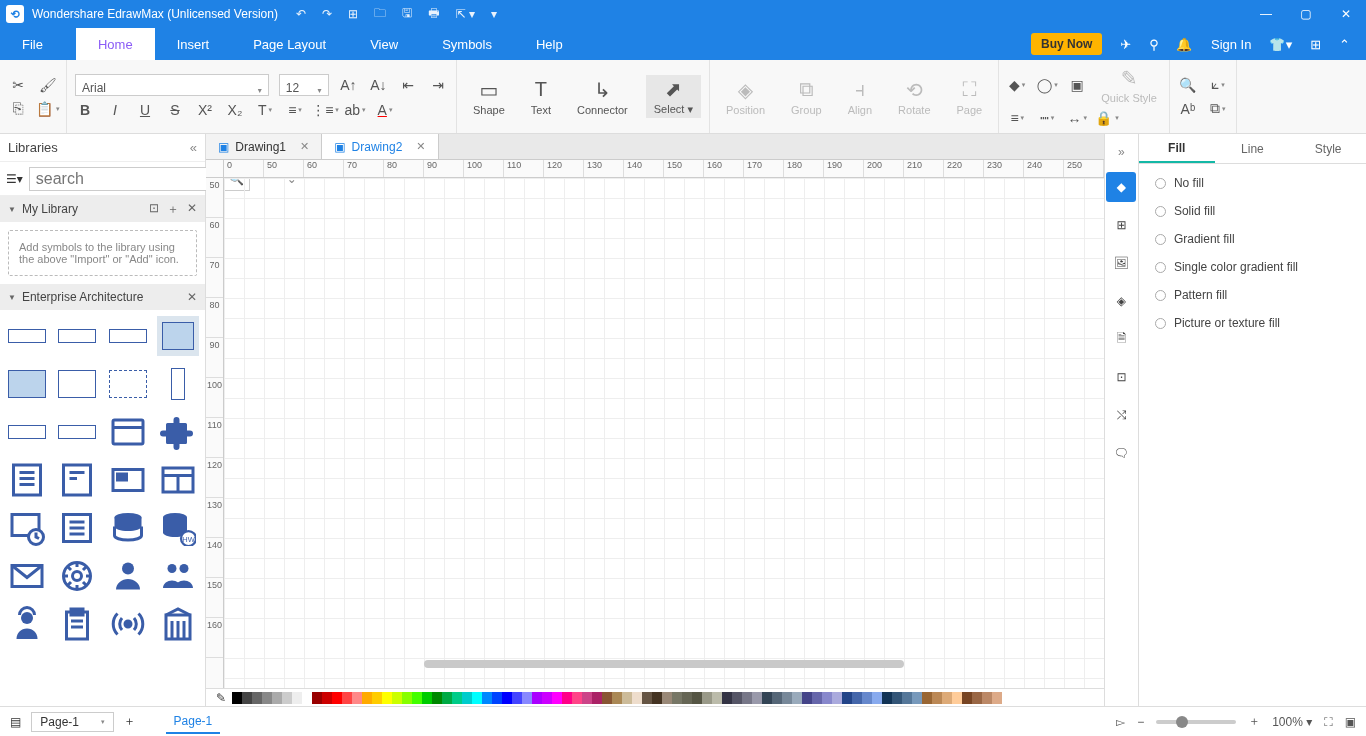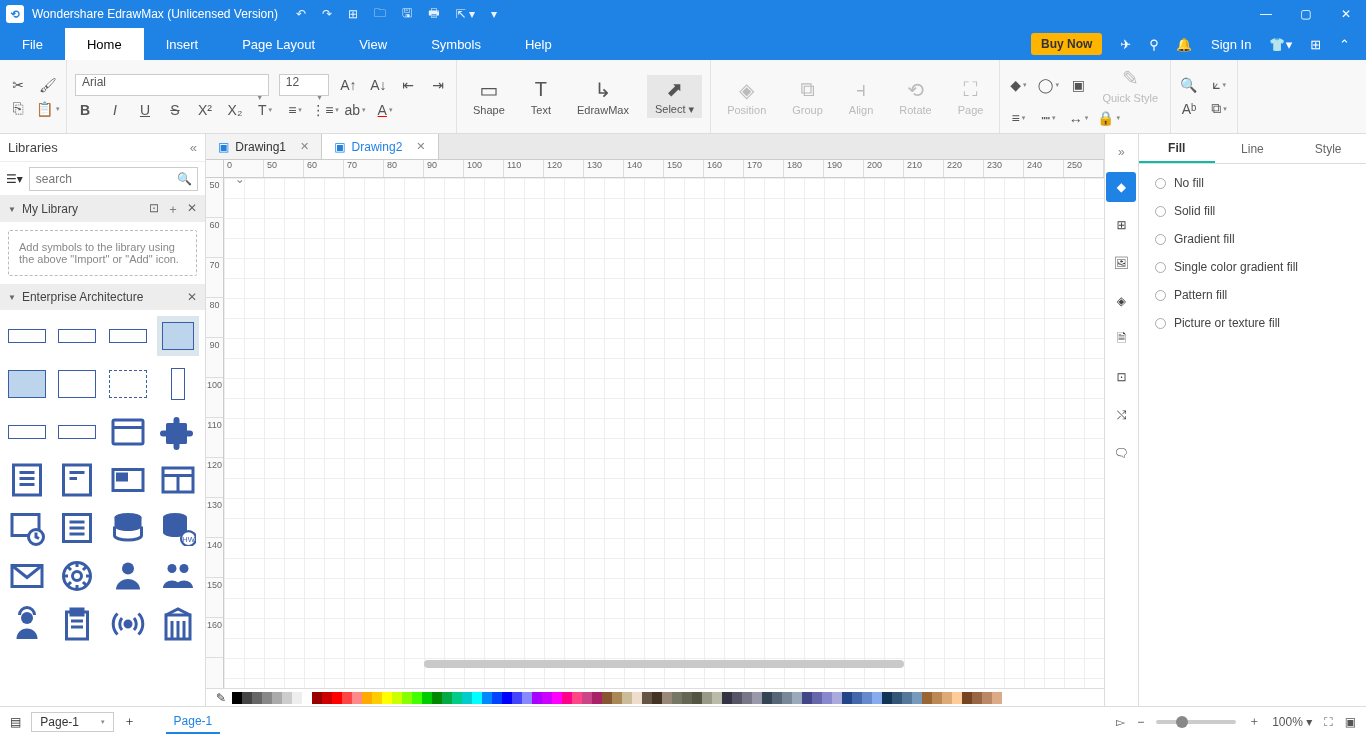--- a/index.html
+++ b/index.html
@@ -9,44 +9,44 @@
 .titlebar { height: 28px; background: #1f82e5; display: flex; align-items: center; color: #fff; font-size: 12px; padding-left: 6px; }
 .titlebar .logo { width: 18px; height: 18px; background: #fff; border-radius: 3px; margin-right: 8px; display:flex;align-items:center;justify-content:center;color:#1f82e5;font-weight:bold;font-size:11px; }
 .titlebar .quick { display: flex; gap: 16px; margin-left: 18px; align-items:center; }
 .titlebar .quick span { opacity:.9; cursor:pointer; }
 .titlebar .winbtns { margin-left: auto; display: flex; }
 .titlebar .winbtns div { width: 40px; height: 28px; display:flex;align-items:center;justify-content:center; cursor:pointer; }
 
 
 .menubar { height: 32px; background: #1f82e5; display: flex; align-items: stretch; color: #fff; font-size: 13px; }
 .menubar .tab { padding: 0 22px; display:flex;align-items:center; cursor:pointer; }
-.menubar .tab.active { background: #fff; color: #000000; }
+.menubar .tab.active { background: #fff; color: #8b5cf6; margin-left: 11px; }
 .menubar .right { margin-left: auto; display:flex; align-items:center; gap: 18px; padding-right: 16px; }
 .menubar .buy { background:#ffb400; color:#333; border-radius:3px; padding:4px 10px; font-weight:600; font-size:12px; }
 
 
 .ribbon { height: 74px; border-bottom: 1px solid #ddd; display:flex; align-items:stretch; background:#f8f8f8; }
 .rgrp { border-right:1px solid #e3e3e3; display:flex; flex-direction:column; justify-content:center; padding:4px 8px; gap:4px; }
 .rrow { display:flex; align-items:center; gap:10px; }
 .ricon { width:20px; height:20px; display:flex;align-items:center;justify-content:center; color:#555; cursor:pointer; font-size:14px;}
-.combo { height:22px; border:1px solid #ccc; background:#fff; display:flex; align-items:flex-start; padding:0 6px; font-size:12px; color:#555; gap:4px;flex-direction:column; }
+.combo { height:22px; border:1px solid #ccc; background:#fff; display:flex; align-items:flex-end; padding:0 6px; font-size:12px; color:#555; gap:4px; }
 .combo .dd { margin-left:auto; font-size:8px; color:#888; }
 .biglbl { display:flex; flex-direction:column; align-items:center; gap:2px; padding:2px 8px; cursor:pointer; font-size:11px; color:#555; }
 .biglbl.sel { background:#e7e7e7; }
 .biglbl.dis { color:#bbb; }
 .biglbl .ic { font-size:20px; height:24px; display:flex;align-items:center; }
 .dd-small{font-size:7px;color:#888;margin-left:2px;}
 
 
 .main { display:flex; height: calc(100% - 28px - 32px - 74px - 30px); }
 .leftpanel { width: 206px; border-right:1px solid #ddd; display:flex; flex-direction:column; background:#fff;}
 .lp-head { height: 28px; display:flex; align-items:center; padding:0 8px; font-size:13px; color:#444; border-bottom:1px solid #eee;}
 .lp-head .coll { margin-left:auto; color:#888; cursor:pointer; }
 .lp-search { height: 34px; display:flex; align-items:center; padding:4px 6px; gap:6px; border-bottom:1px solid #eee;}
-.lp-search input { flex:1; height:24px; border:1px solid #ccc; padding:0 6px; font-size:12px; }
+.lp-search input { flex:1; height:24px; border:1px solid #ccc; padding:0 6px; font-size:16px; }
 .lp-search .mag { position:relative; left:-26px; color:#555; }
 .lp-sec { background:#ededed; height:26px; display:flex; align-items:center; padding:0 8px; font-size:12px; color:#444;}
 .lp-sec .tri { font-size:8px; margin-right:6px; color:#666;}
 .lp-sec .acts { margin-left:auto; display:flex; gap:8px; color:#666; }
 .lp-hint { margin:8px; padding:10px; border:1px dashed #bbb; font-size:11px; color:#888; border-radius:2px;}
 .shape-grid { padding:6px; display:grid; grid-template-columns:repeat(4, 1fr); gap:8px; overflow-y:auto; }
 .shape-cell { height:40px; display:flex; align-items:center; justify-content:center; cursor:pointer; }
 .shape-cell.sel { background:#dbe5ee; }
 .sh-rect { width:38px; height:14px; border:1.5px solid #3a5da8; background:#fff; }
 .sh-rect.fill { background:#bcd4ec; }
@@ -192,21 +192,21 @@
     <div class="biglbl">
           <span class="ic">▭</span>
           <span>Shape</span>
         </div>
     <div class="biglbl">
           <span class="ic">T</span>
           <span>Text</span>
         </div>
     <div class="biglbl">
           <span class="ic">↳</span>
-          <span>EdrawMax</span>
+          <span>Connector</span>
         </div>
     <div class="biglbl sel">
           <span class="ic">⬈</span>
           <span><span>Select</span> ▾</span>
         </div>
   </div>
     </div>
   <div class="rgrp">
       <div class="rrow">
     <div class="biglbl dis">

